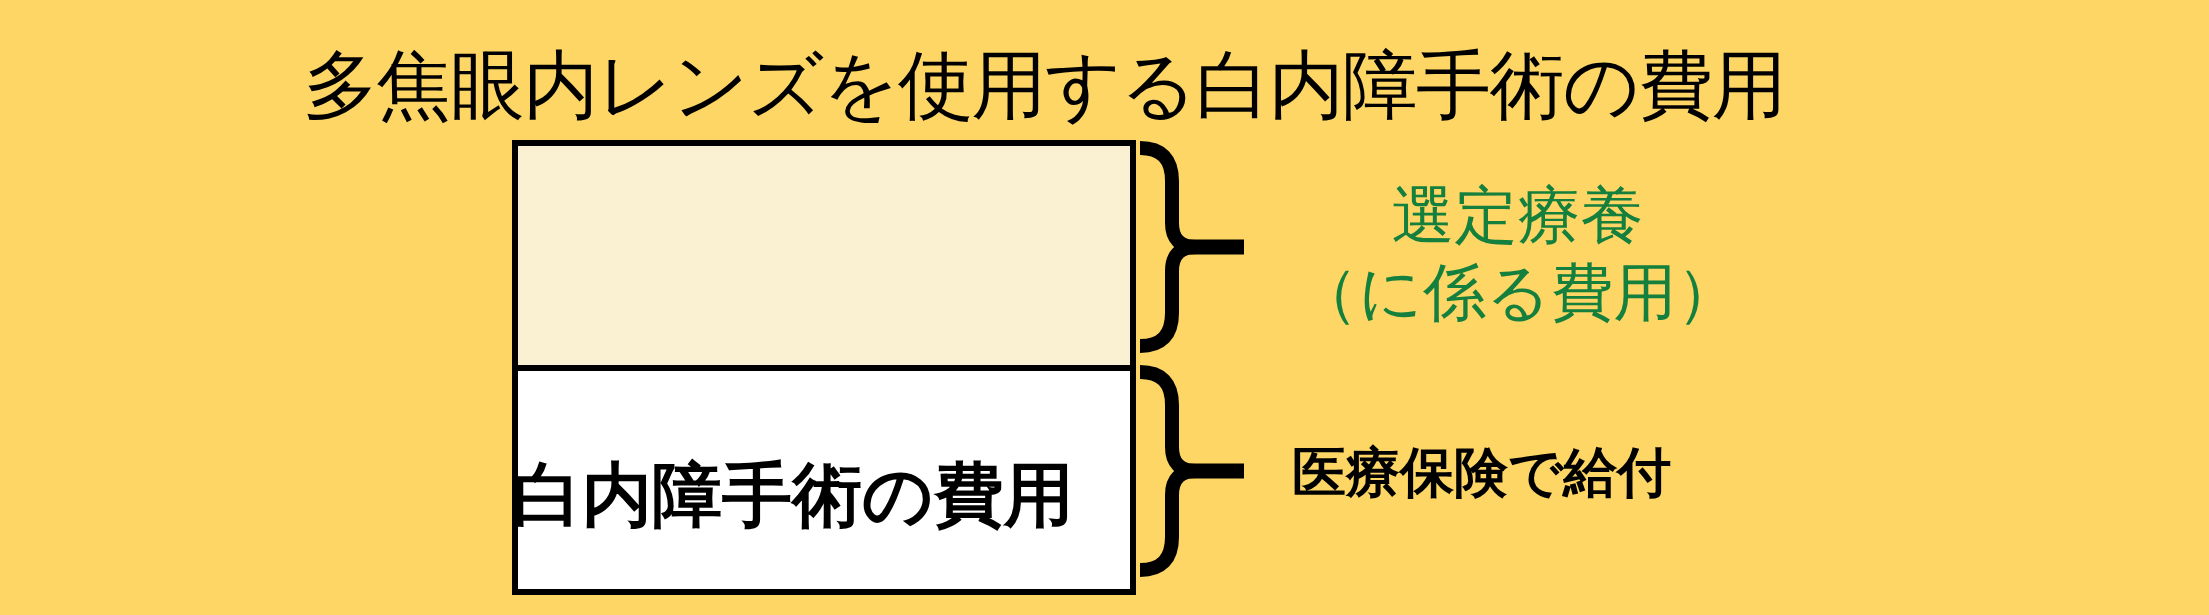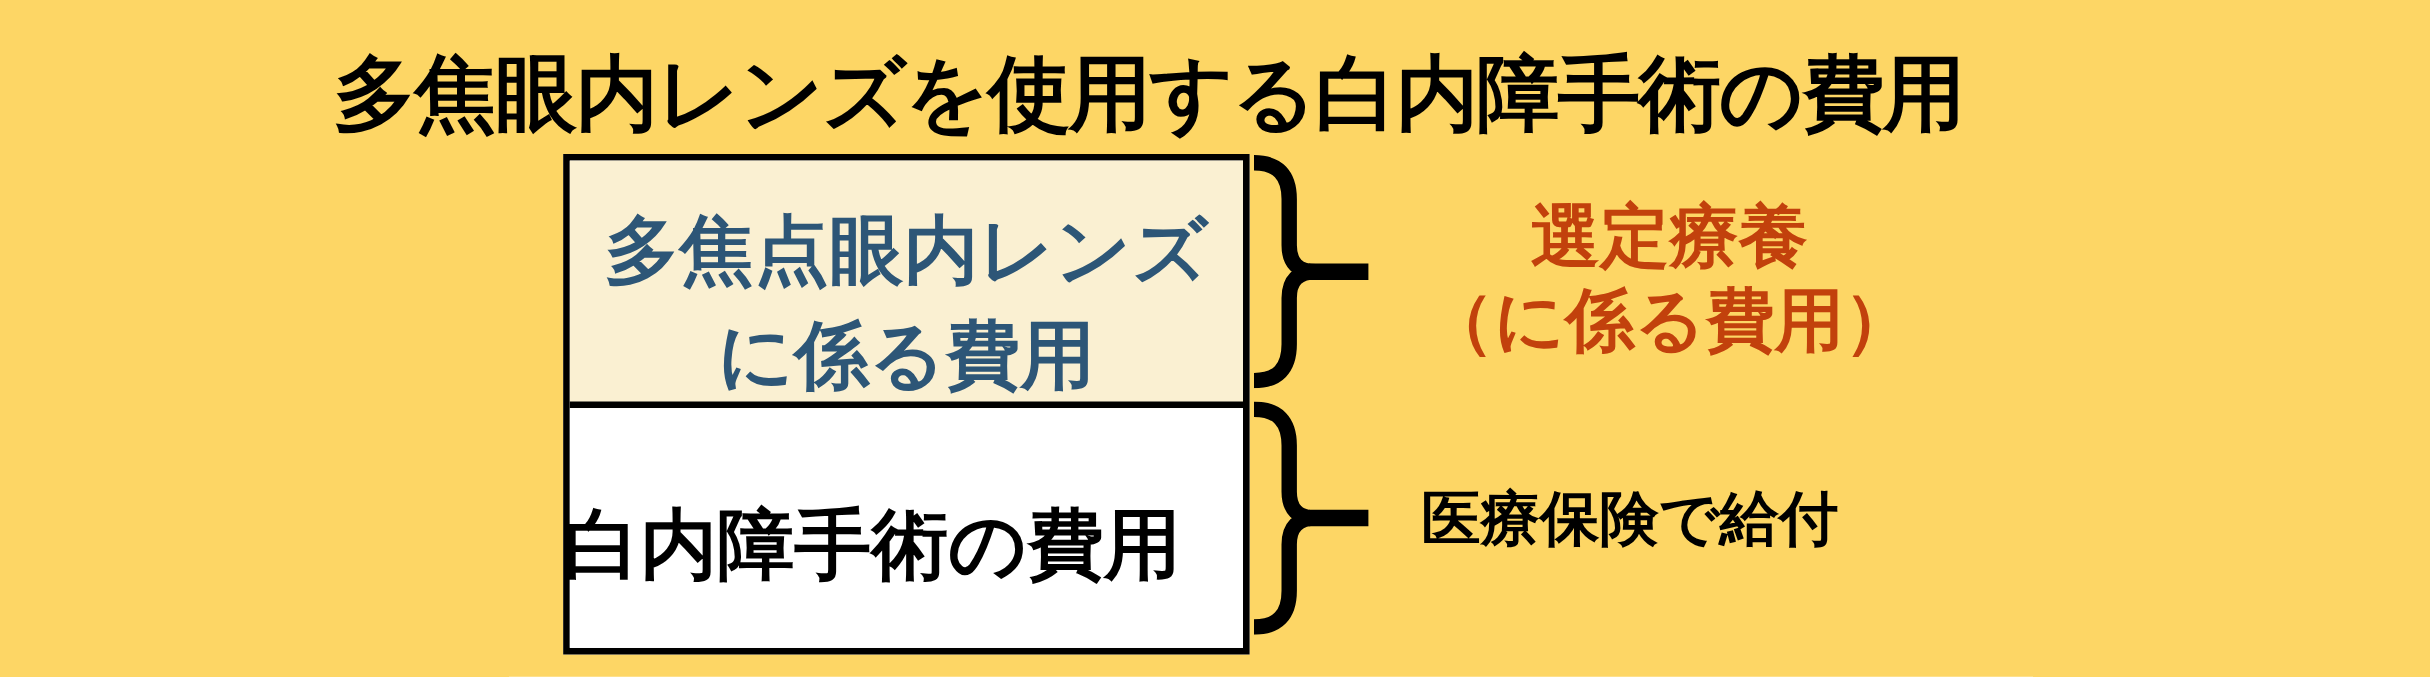--- a/index.html
+++ b/index.html
@@ -14,21 +14,21 @@
     font-family: "Liberation Sans", sans-serif;
   }
 
   .title {
     position: absolute;
     left: 303px;
     top: 42px;
     margin: 0;
     font-size: 75px;
     line-height: 86px;
-    font-weight: bold;
+    font-weight: normal;
     letter-spacing: -1.5px;
     color: #000000;
     white-space: nowrap;
   }
 
   
   .stack {
     position: absolute;
     left: 512px;
     top: 140px;
@@ -88,22 +88,22 @@
   .brace-bottom { top: 365px; }
 
   .label-top {
     position: absolute;
     left: 1255px;
     top: 177px;
     width: 525px;
     text-align: center;
     font-size: 63px;
     line-height: 77px;
-    font-weight: bold;
-    color: #c2410c;
+    font-weight: normal;
+    color: #15803d;
     white-space: nowrap;
   }
   .label-bottom {
     position: absolute;
     left: 1292px;
     top: 434px;
     font-size: 54px;
     line-height: 77px;
     font-weight: bold;
     color: #000000;
@@ -115,24 +115,20 @@
 
 <div class="canvas">
 
   <h1 class="title">多焦眼内レンズを使用する白内障手術の費用</h1>
 
   <div class="stack">
     <div class="seg-top"></div>
     <div class="seg-bottom"></div>
   </div>
 
-  <div class="seg-top-text">
-    <div>多焦点眼内レンズ</div>
-    <div>に係る費用</div>
-  </div>
 
   <div class="seg-bottom-text">白内障手術の費用</div>
 
   <svg class="brace brace-top" viewBox="0 0 112 212" xmlns="http://www.w3.org/2000/svg" aria-hidden="true">
     <path d="M6 7 Q38 7 38 40 L38 82 Q38 106 62 106 Q38 106 38 130 L38 172 Q38 205 6 205" fill="none" stroke="#000000" stroke-width="14"></path>
     <line x1="56" y1="106" x2="110" y2="106" stroke="#000000" stroke-width="15"></line>
   </svg>
 
   <svg class="brace brace-bottom" viewBox="0 0 112 212" xmlns="http://www.w3.org/2000/svg" aria-hidden="true">
     <path d="M6 7 Q38 7 38 40 L38 82 Q38 106 62 106 Q38 106 38 130 L38 172 Q38 205 6 205" fill="none" stroke="#000000" stroke-width="14"></path>

